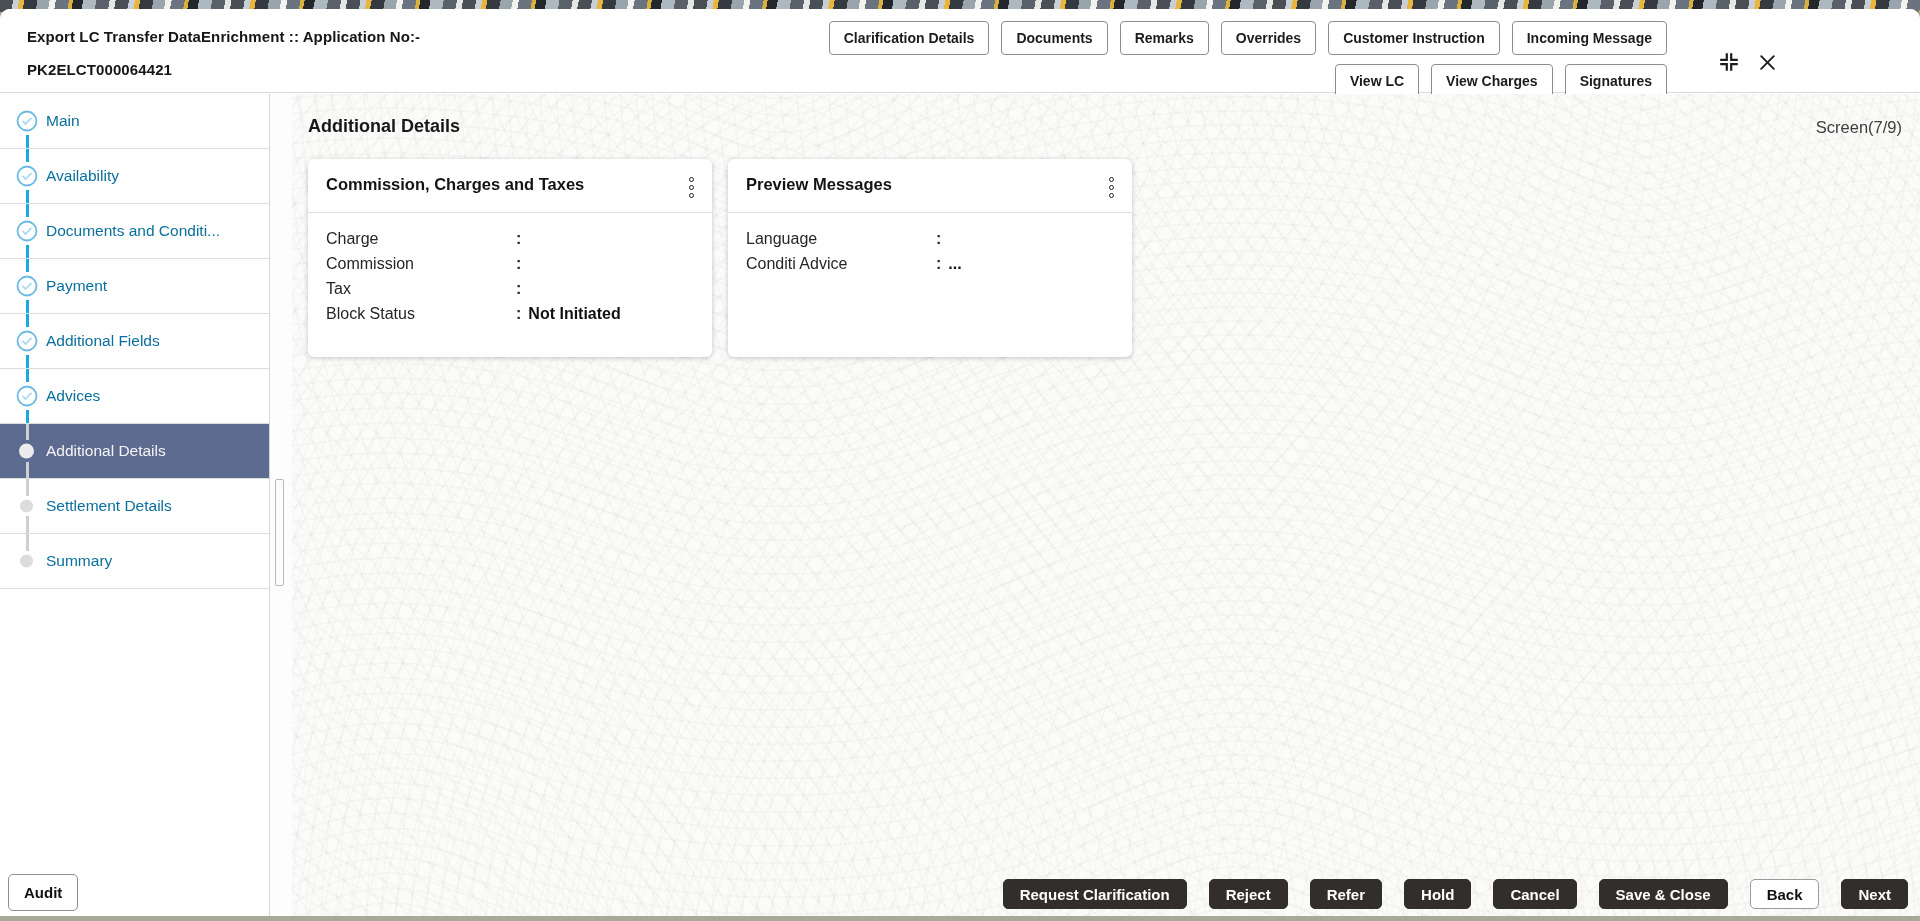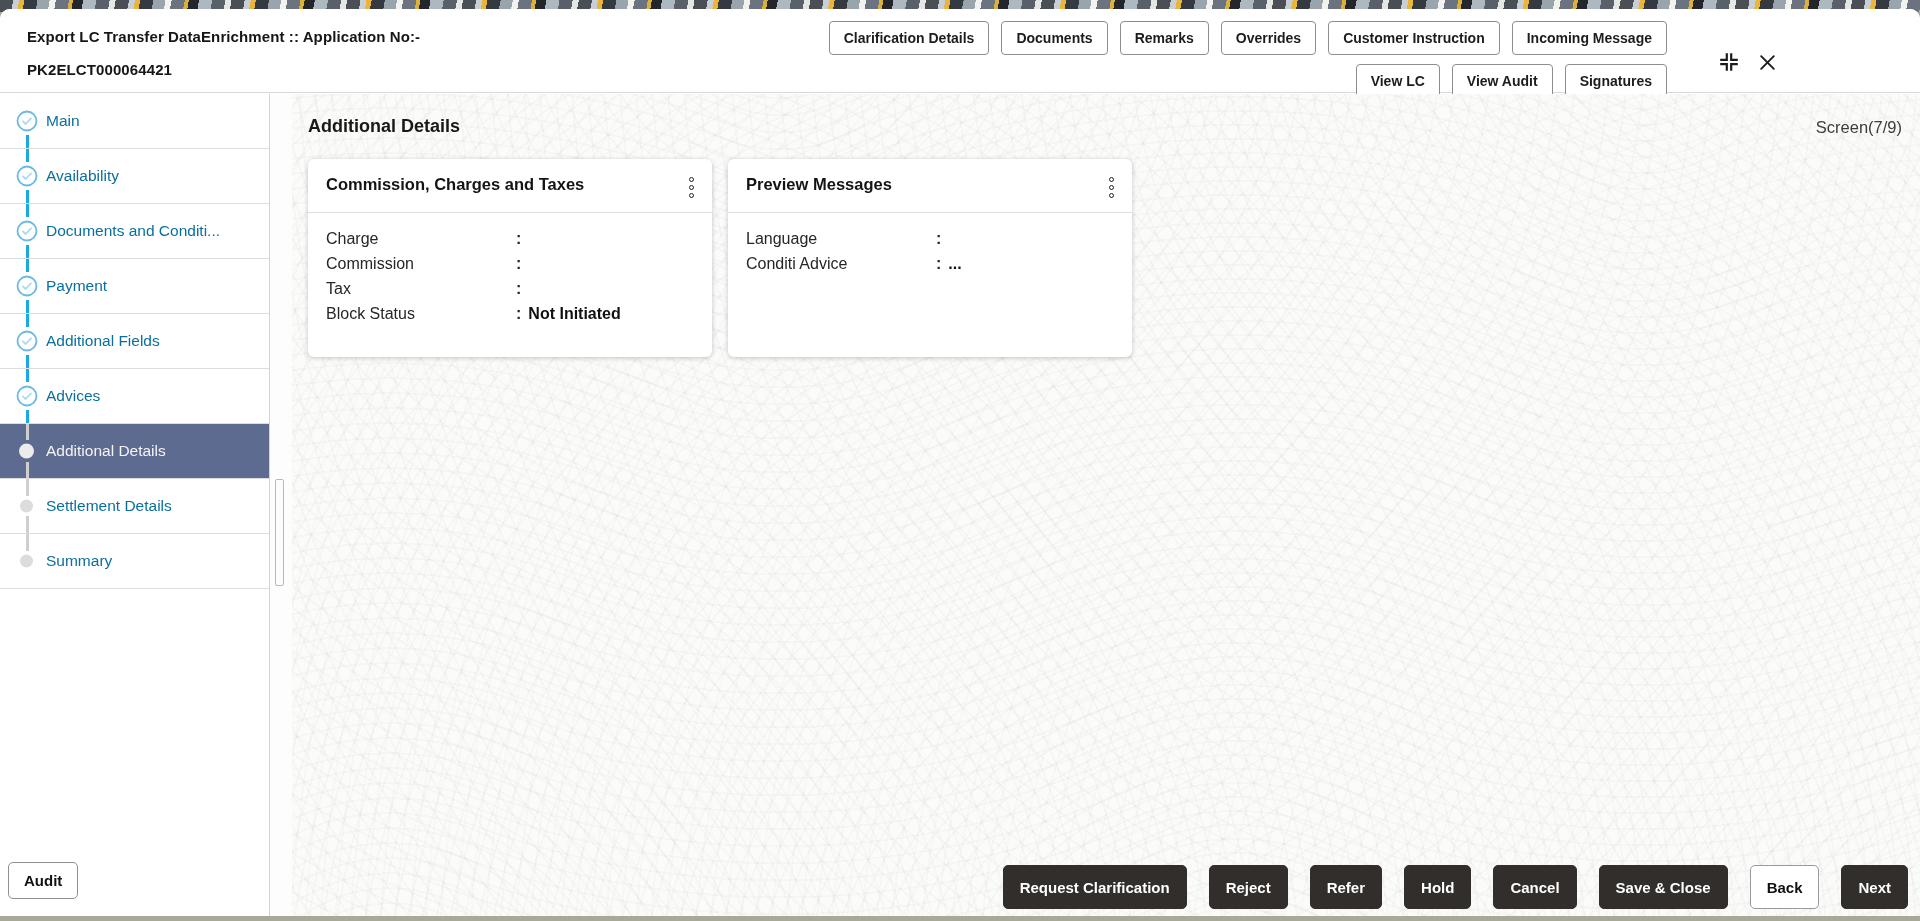--- a/index.html
+++ b/index.html
@@ -80,25 +80,25 @@
   .kebab { display:flex; flex-direction:column; gap:3px; padding:2px 4px; cursor:pointer; }
   .kebab i { display:block; width:5px; height:5px; border:1.6px solid #222; border-radius:50%; }
   .card-body { padding:13px 18px; }
   .field-row { display:flex; font-size:16px; color:#262626; line-height:25px; }
   .f-label { width:190px; }
   .f-colon { font-weight:700; margin-right:7px; }
   .f-value { font-weight:400; }
   .f-value.bold { font-weight:700; color:#111; }
 
   
-  .audit-wrap { position:absolute; left:8px; bottom:17px; }
+  .audit-wrap { position:absolute; left:8px; bottom:5px; }
   .audit-btn { background:#fff; border:1px solid #8f8f8f; border-radius:5px; font-family:"Liberation Sans",sans-serif;
     font-size:15px; font-weight:700; color:#111; height:37px; padding:0 15px; cursor:pointer; }
   .footer-actions { position:absolute; right:12px; bottom:7px; display:flex; gap:22px; align-items:center; }
-  .fbtn { border-radius:5px; height:44px; padding:0 16px; font-family:"Liberation Sans",sans-serif;
+  .fbtn { border-radius:5px; height:30px; padding:0 16px; font-family:"Liberation Sans",sans-serif;
     font-size:15px; font-weight:700; cursor:pointer; white-space:nowrap; }
   .fbtn.dark { background:#322e2b; border:1px solid #322e2b; color:#fff; }
   .fbtn.light { background:#fff; border:1px solid #9a9a9a; color:#111; }
 </style>
 </head>
 <body>
 
 <div class="stage">
   <div class="banner"></div>
 
@@ -114,21 +114,21 @@
         <div class="btn-row">
           <button class="hbtn">Clarification Details</button>
           <button class="hbtn">Documents</button>
           <button class="hbtn">Remarks</button>
           <button class="hbtn">Overrides</button>
           <button class="hbtn">Customer Instruction</button>
           <button class="hbtn">Incoming Message</button>
         </div>
         <div class="btn-row">
           <button class="hbtn">View LC</button>
-          <button class="hbtn">View Audit</button>
+          <button class="hbtn">View Charges</button>
           <button class="hbtn">Signatures</button>
         </div>
       </div>
 
       <div class="win-controls">
         <span class="wicon">
           <svg width="22" height="22" viewBox="0 0 20 20" fill="none" stroke="#1c1c1c" stroke-width="2" stroke-linecap="square">
             <path d="M8 3 L8 8 L3 8"></path>
               <path d="M12 3 L12 8 L17 8"></path>
             <path d="M8 17 L8 12 L3 12"></path>

